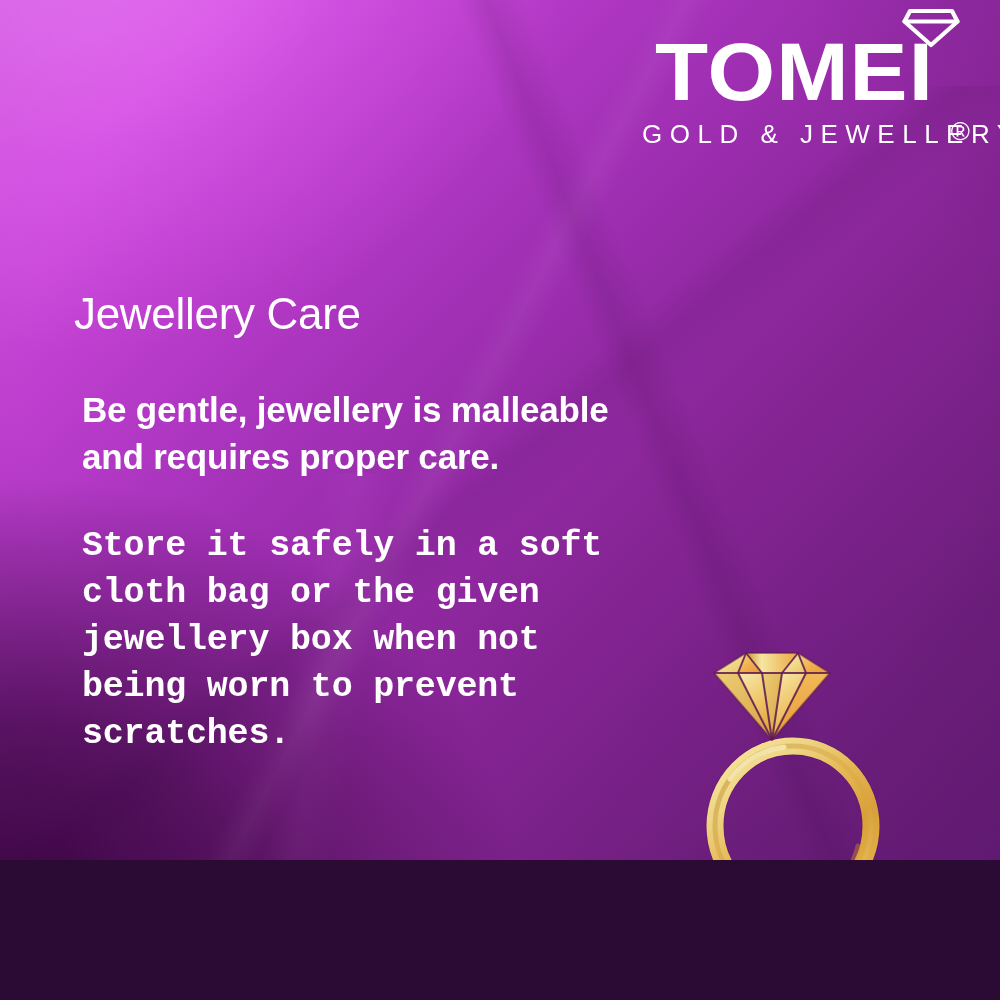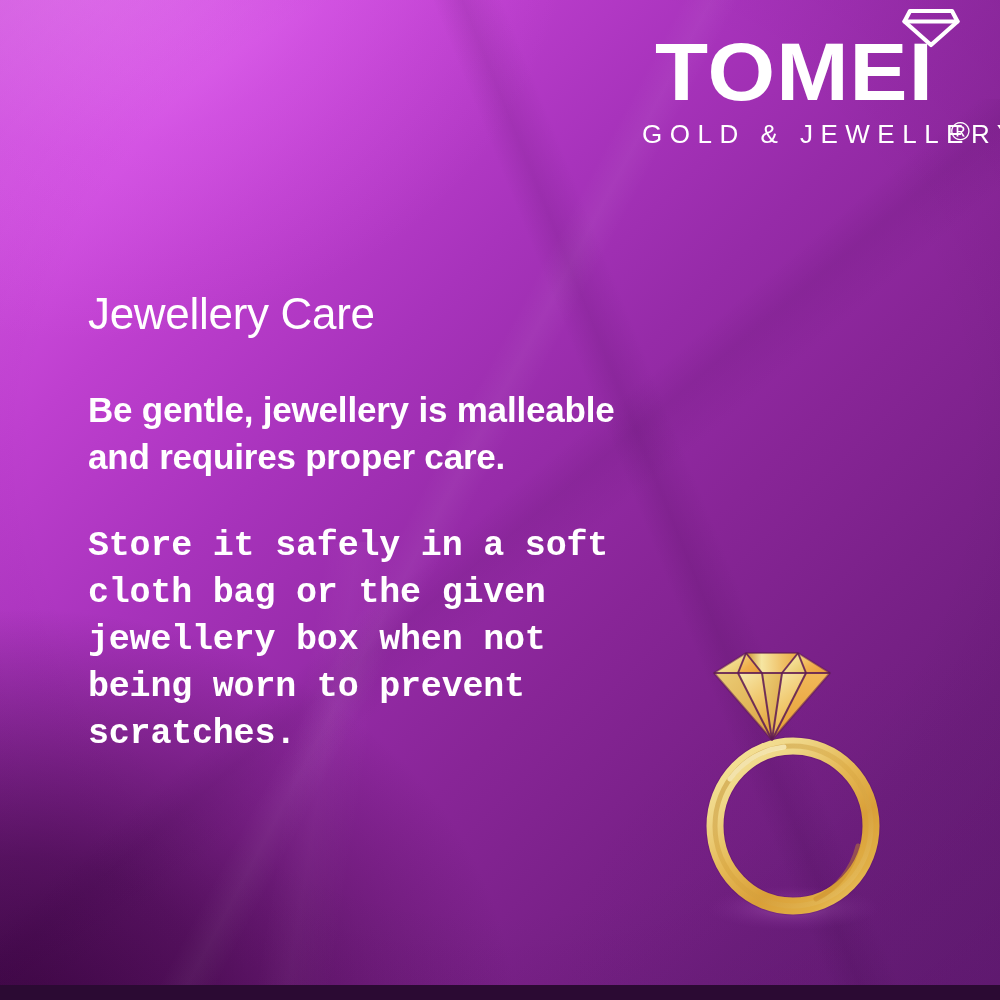--- a/index.html
+++ b/index.html
@@ -3,21 +3,21 @@
 <meta charset="utf-8">
 <style>
   html, body {
     margin: 0;
     padding: 0;
     background: #2b0a33;
   }
   #canvas {
     position: relative;
     width: 1000px;
-    height: 985px;
+    height: 860px;
     overflow: hidden;
     font-family: "Liberation Sans", sans-serif;
     background: #a16207;
   }
 
   
   .bg-base {
     position: absolute;
     inset: 0;
     background:
@@ -154,41 +154,41 @@
     font-size: 26px;
     letter-spacing: 7.5px;
     padding-right: 2px;
     margin-top: 10px;
     white-space: nowrap;
   }
 
   
   .copy {
     position: absolute;
-    left: 88px;
+    left: 74px;
     top: 288px;
     width: 580px;
   }
   .headline {
     color: #ffffff;
     font-family: "Liberation Sans", sans-serif;
     font-weight: normal;
     font-size: 44px;
     line-height: 52px;
     letter-spacing: -0.3px;
     margin: 0 0 46px 0;
   }
   .para {
     color: #ffffff;
     font-family: "Liberation Sans", sans-serif;
     font-weight: bold;
     font-size: 35px;
     line-height: 47px;
     letter-spacing: -0.2px;
-    margin: 0;
+    margin: 8px;
   }
   .para + .para {
     margin-top: 43px;
     font-family: Liberation Mono, monospace;
   }
 
   
   .ring-art {
     position: absolute;
     left: 700px;

